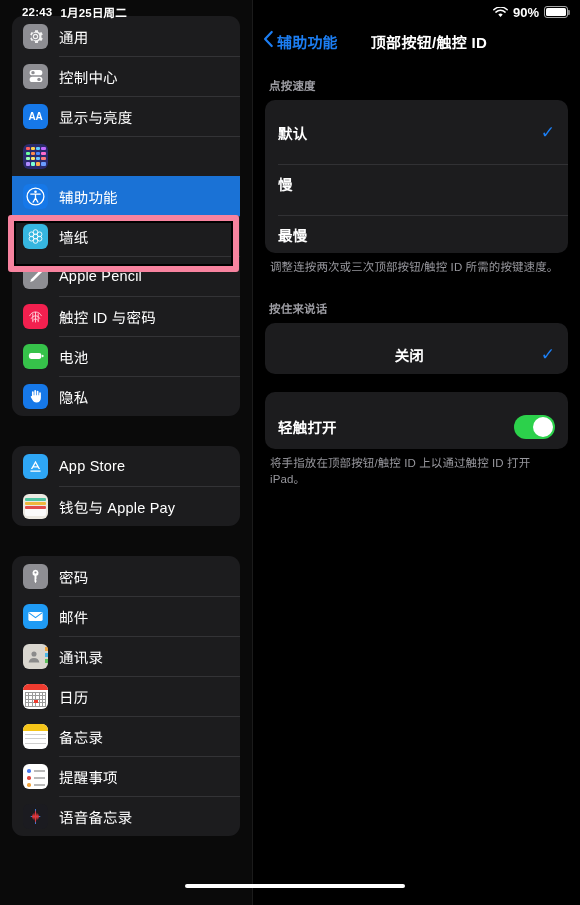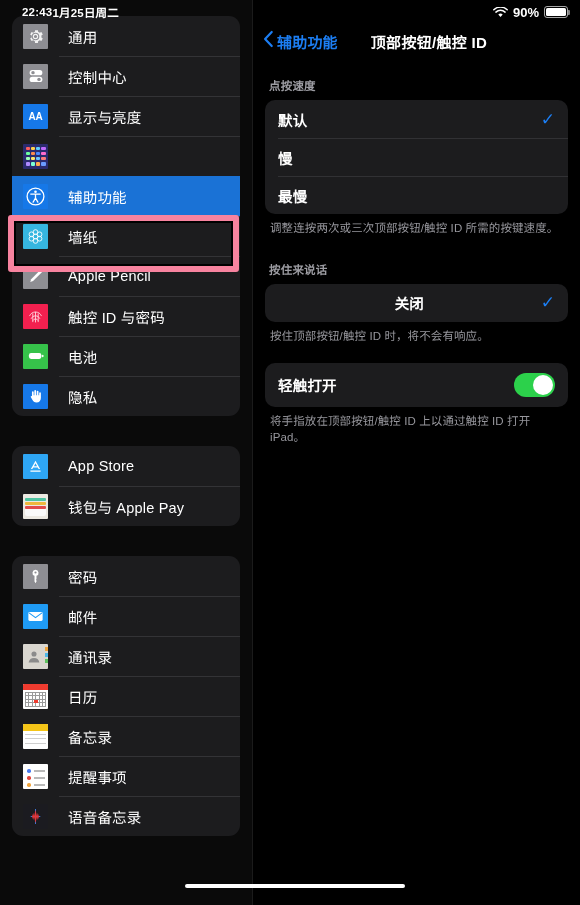--- a/index.html
+++ b/index.html
@@ -11,21 +11,21 @@
     overflow:hidden;
   }
   .screen { position:relative; width:580px; height:905px; background:#000; overflow:hidden; }
 
   
   .statusbar {
     position:absolute; top:0; left:0; width:580px; height:24px;
     display:flex; align-items:center; z-index:30;
   }
   .sb-left {
-    display:flex; align-items:center; gap:0;
+    display:flex; align-items:center; gap:8px;
     padding-left:22px; font-size:11.5px; font-weight:bold; color:#fff;
     letter-spacing:.2px;
   }
   .sb-right {
     position:absolute; right:12px; top:0; height:24px;
     display:flex; align-items:center; gap:5px;
     font-size:13px; font-weight:bold; color:#fff;
   }
   .wifi-ic { display:block; }
   .batt {
@@ -64,22 +64,22 @@
   }
   .row + .row .row-sep {
     position:absolute; left:47px; right:0; top:0; height:1px;
     background:#333336;
   }
   .row-label {
     font-size:14.5px; color:#fff; font-weight:500; letter-spacing:.2px;
     white-space:nowrap;
   }
   .ico {
-    width:16px; height:25px; min-width:25px; border-radius:1px;
-    margin-right:20px; position:relative; overflow:hidden;
+    width:16px; height:25px; min-width:25px; border-radius:6px;
+    margin-right:11px; position:relative; overflow:hidden;
     display:flex; align-items:center; justify-content:center;
   }
   .row.selected { background:#1a72d6; }
   .row.selected .row-label { color:#fff; }
 
   
   .hilite {
     position:absolute; left:8px; top:215px; width:231px; height:57px;
     border:6px solid #f7839f; border-radius:3px;
     box-sizing:border-box; z-index:20; pointer-events:none;
@@ -151,21 +151,21 @@
   .nav-title { font-size:15px; color:#fff; font-weight:bold; letter-spacing:.3px;margin-left:21px; }
 
   .dt-body { padding:0 12px; margin-top:21px; }
   .sec-hdr {
     font-size:11.5px; color:#9d9da3; font-weight:600;
     padding:0 4px 7px 4px; letter-spacing:.2px;
   }
   .card { background:#1c1c1e; border-radius:10px; overflow:hidden; }
   .opt {
     position:relative; display:flex; align-items:center; justify-content:space-between;
-    height:38px; padding:0 13px;
+    height:38px; padding:0 13px;margin-top:13px;
   }
   .opt + .opt .opt-sep {
     position:absolute; left:13px; right:0; top:0; height:1px; background:#313134;
   }
   .opt-lbl { font-size:14.5px; color:#fff; font-weight:600; letter-spacing:.2px; }
   .check { color:#1c7ef3; font-size:17px; font-weight:bold; line-height:1; }
   .foot {
     font-size:11.5px; color:#97979d; line-height:1.38;
     padding:7px 5px 0 5px; letter-spacing:.1px;
   }
@@ -492,21 +492,20 @@
       <div class="gap"></div>
 
       <div class="sec-hdr">按住来说话</div>
       <div class="card">
         <div class="opt">
           <span class="opt-sep"></span>
           <span class="opt-lbl">关闭</span>
           <span class="check">✓</span>
         </div>
       </div>
-      <div class="foot">按住顶部按钮/触控 ID 时，将不会有响应。</div>
 
       <div class="gap-s"></div>
 
       <div class="card">
         <div class="opt" style="height:44px">
           <span class="opt-lbl">轻触打开</span>
           <span class="toggle">
               <span class="knob"></span>
             </span>
         </div>

